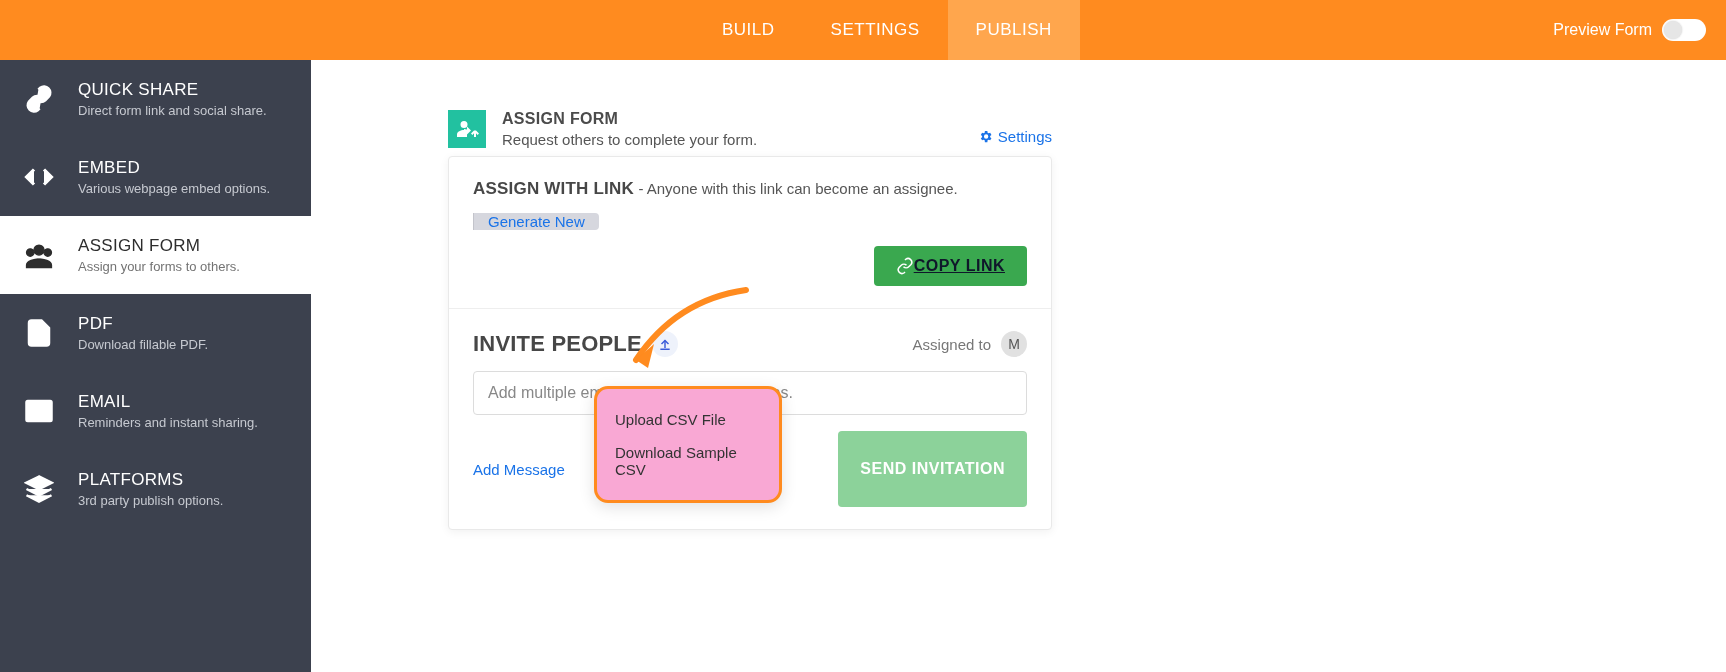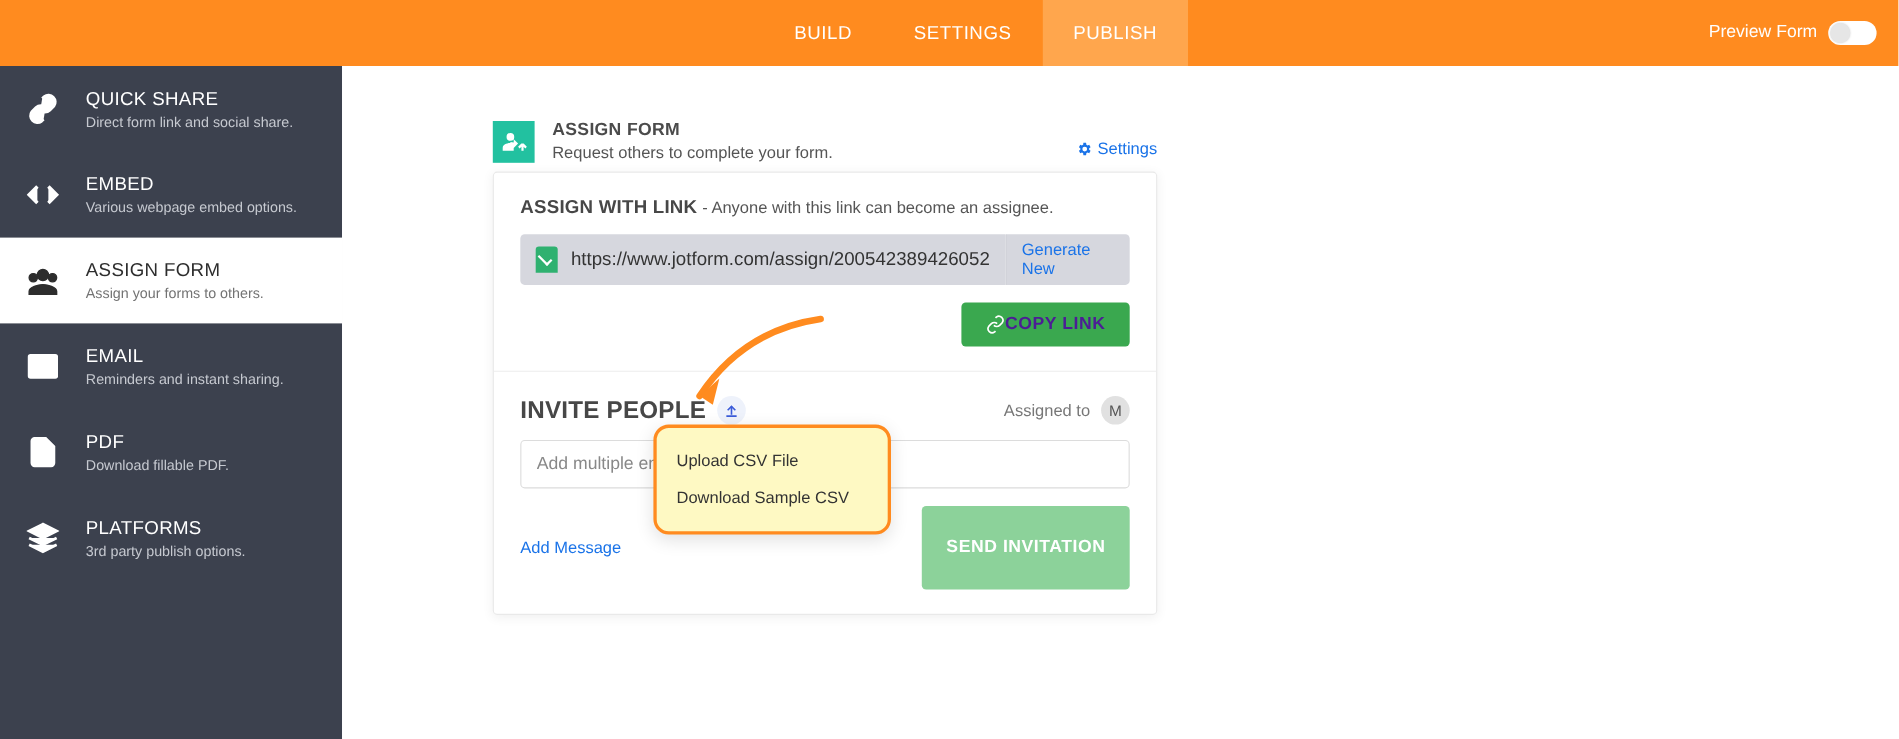--- a/index.html
+++ b/index.html
@@ -50,40 +50,40 @@
 
 .link-row { margin-top: 14px; display: flex; }
 .link-box { flex: 1; background: #d6d7de; border-radius: 4px 0 0 4px; display: flex; align-items: center; padding: 11px 14px; gap: 12px; }
 .lock-badge { width: 20px; height: 24px; background: #2fb170; border-radius: 3px 3px 0 0; position: relative; }
 .lock-badge::before { content: ""; position: absolute; top: 5px; left: 5px; width: 5px; height: 10px; border: 2px solid #fff; border-top: none; border-right: none; transform: rotate(-45deg); }
 .link-text { font-size: 17px; color: #333; }
 .gen-box { background: #d6d7de; border-left: 1px solid #c3c4cb; border-radius: 0 4px 4px 0; display: flex; align-items: center; padding: 0 14px; }
 .gen-link { color: #1a73e8; font-size: 15px; cursor: pointer; }
 
 .copy-row { display: flex; justify-content: flex-end; margin-top: 16px; }
-.btn-green { background: #3aa84f; color: #4c1d95; border: none; border-radius: 4px; padding: 11px 22px; font-size: 16px; font-weight: 600; letter-spacing: .5px; display: inline-flex; align-items: center; gap: 0; cursor: pointer; }
+.btn-green { background: #3aa84f; color: #0f172a; border: none; border-radius: 4px; padding: 11px 22px; font-size: 16px; font-weight: 600; letter-spacing: .5px; display: inline-flex; align-items: center; gap: 0; cursor: pointer; text-decoration: underline; }
 .btn-green svg { stroke: #fff; fill: none; }
 
 .invite-head { display: flex; align-items: center; }
 .invite-title { font-size: 22px; font-weight: 700; color: #474747; letter-spacing: .2px; }
 .upload-ico { width: 26px; height: 26px; border-radius: 50%; background: #eef2fb; display: flex; align-items: center; justify-content: center; margin-left: 10px; cursor: pointer; }
 .upload-ico svg { stroke: #3a5bd9; }
 .invite-head-right { margin-left: auto; display: flex; align-items: center; gap: 10px; }
 .assigned-label { font-size: 15px; color: #777; }
 .avatar { width: 26px; height: 26px; border-radius: 50%; background: #e1e1e1; display: flex; align-items: center; justify-content: center; font-size: 14px; color: #555; font-weight: 500; }
 
 .email-input { width: 100%; margin-top: 14px; border: 1px solid #dcdcdc; border-radius: 4px; padding: 12px 14px; font-size: 16px; color: #333; outline: none; }
 .email-input::placeholder { color: #888; }
 
 .invite-foot { display: flex; align-items: center; margin-top: 16px; }
 .add-msg { color: #1a73e8; font-size: 15px; cursor: pointer; }
 .btn-send { margin-left: auto; background: #8cd29a; color: #fff; border: none; border-radius: 4px; padding: 29px 22px; font-size: 16px; font-weight: 600; letter-spacing: .5px; }
 
 
-.popup { position: absolute; left: 594px; top: 386px; width: 216px; background: #fef9c3; border: 3px solid #ff8b1f; border-radius: 14px; padding: 14px 18px; box-shadow: 0 4px 16px rgba(0,0,0,.12); z-index: 50; }
+.popup { position: absolute; left: 594px; top: 386px; width: 188px; background: #f9a8d4; border: 3px solid #ff8b1f; border-radius: 14px; padding: 14px 18px; box-shadow: 0 4px 16px rgba(0,0,0,.12); z-index: 50; }
 .popup-item { font-size: 15px; color: #333; padding: 8px 0; cursor: pointer; }
 .arrow-annot { position: absolute; left: 616px; top: 280px; z-index: 49; }
 </style>
 </head>
 <body>
 
 <div class="topnav">
   <div class="topnav-tabs">
     <div class="topnav-tab">BUILD</div>
     <div class="topnav-tab">SETTINGS</div>
@@ -131,41 +131,41 @@
           </svg>
       </div>
       <div class="side-text">
         <span class="side-title">ASSIGN FORM</span>
         <span class="side-sub">Assign your forms to others.</span>
       </div>
     </div>
     <div class="side-item">
       <div class="side-icon">
         <svg width="30" height="30" viewBox="0 0 24 24" fill="none" stroke-width="2">
-            <rect x="2" y="4" width="20" height="16" rx="1"></rect>
-            <polyline points="2,5 12,13 22,5"></polyline>
-          </svg>
-      </div>
-      <div class="side-text">
-        <span class="side-title">EMAIL</span>
-        <span class="side-sub">Reminders and instant sharing.</span>
-      </div>
-    </div>
-    <div class="side-item">
-      <div class="side-icon">
-        <svg width="30" height="30" viewBox="0 0 24 24" fill="none" stroke-width="2">
             <path d="M14 2H6a2 2 0 0 0-2 2v16a2 2 0 0 0 2 2h12a2 2 0 0 0 2-2V8z"></path>
             <polyline points="14 2 14 8 20 8"></polyline>
             <polyline points="12 18 12 12"></polyline>
             <polyline points="9 15 12 18 15 15"></polyline>
           </svg>
       </div>
       <div class="side-text">
         <span class="side-title">PDF</span>
         <span class="side-sub">Download fillable PDF.</span>
+      </div>
+    </div>
+    <div class="side-item">
+      <div class="side-icon">
+        <svg width="30" height="30" viewBox="0 0 24 24" fill="none" stroke-width="2">
+            <rect x="2" y="4" width="20" height="16" rx="1"></rect>
+            <polyline points="2,5 12,13 22,5"></polyline>
+          </svg>
+      </div>
+      <div class="side-text">
+        <span class="side-title">EMAIL</span>
+        <span class="side-sub">Reminders and instant sharing.</span>
       </div>
     </div>
     <div class="side-item">
       <div class="side-icon">
         <svg width="30" height="30" viewBox="0 0 24 24" fill="none" stroke-width="2">
             <polygon points="12 2 2 7 12 12 22 7 12 2"></polygon>
             <polyline points="2 17 12 22 22 17"></polyline>
             <polyline points="2 12 12 17 22 12"></polyline>
           </svg>
       </div>
@@ -199,24 +199,20 @@
       </div>
 
       <div class="card">
 
         <div class="section">
           <div>
             <span class="sec-title">ASSIGN WITH LINK</span>
             <span class="sec-desc">- Anyone with this link can become an assignee.</span>
           </div>
           <div class="link-row">
-            <div class="link-box">
-              <div class="lock-badge"></div>
-              <span class="link-text">https://www.jotform.com/assign/200542389426052</span>
-            </div>
             <div class="gen-box">
               <span class="gen-link">Generate New</span>
             </div>
           </div>
           <div class="copy-row">
             <button class="btn-green">
               <svg width="18" height="18" viewBox="0 0 24 24" stroke-width="2">
                   <path d="M10 13a5 5 0 0 0 7 0l3-3a5 5 0 0 0-7-7l-1 1"></path>
                   <path d="M14 11a5 5 0 0 0-7 0l-3 3a5 5 0 0 0 7 7l1-1"></path>
                 </svg>

